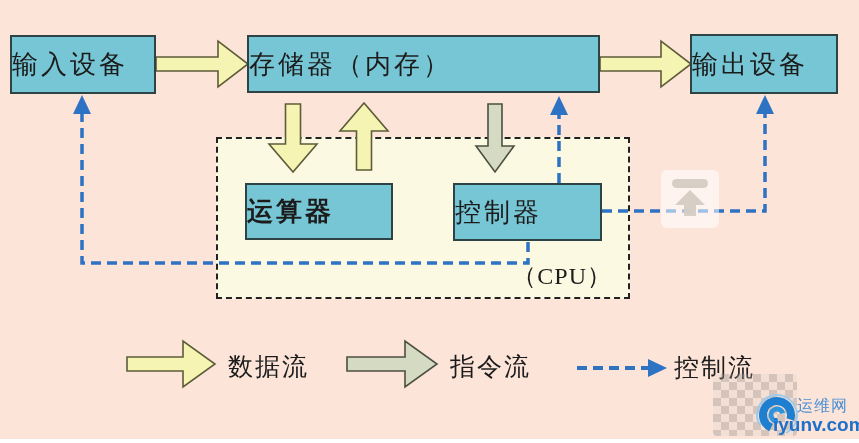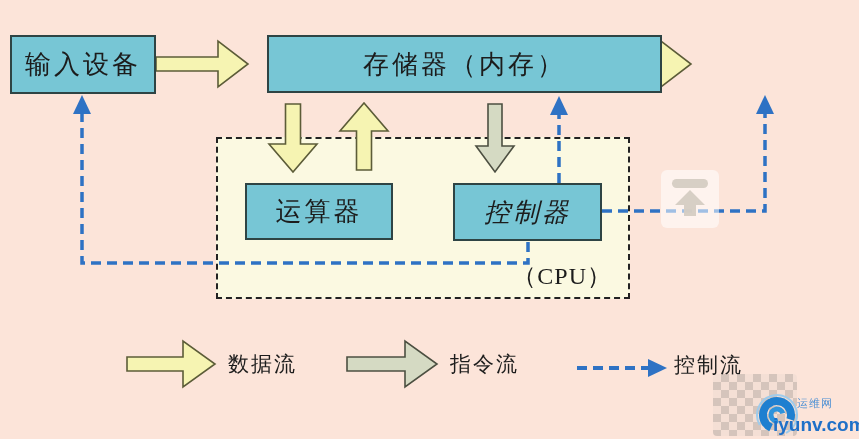--- a/index.html
+++ b/index.html
@@ -12,59 +12,59 @@
   html,body{margin:0;padding:0;background:#ffffff;}
   .stage{
     position:relative; width:859px; height:443px; overflow:hidden;
     background:var(--background);
     font-family:"Liberation Serif","DejaVu Serif",serif;
     color:var(--text-color);
   }
   .box{
     position:absolute; box-sizing:border-box;
     background:var(--box-fill); border:2px solid var(--box-border);
-    display:flex; align-items:center; justify-content:center;
+    display:flex; align-items:center; 
     z-index:3;
   }
   .box .lbl{font-size:26px; letter-spacing:3px; white-space:nowrap;}
   .box-input{left:10px; top:35px; width:146px; height:59px;}
-  .box-memory{left:247px; top:35px; width:395px; height:58px;margin-left:20px;}
+  .box-memory{left:247px; top:35px; width:353px; height:58px;}
   .box-output{left:690px; top:34px; width:148px; height:60px;}
-  .box-alu{left:245px; top:183px; width:148px; height:57px;}
-  .box-controller{left:453px; top:183px; width:149px; height:58px;font-style:italic;}
+  .box-alu{left:245px; top:183px; width:148px; height:57px;font-weight:bold;}
+  .box-controller{left:453px; top:183px; width:149px; height:58px;}
   .cpu{
     position:absolute; box-sizing:border-box;
     left:216px; top:137px; width:414px; height:162px;
     background:var(--cpu-fill); border:2px dashed var(--cpu-border);
     z-index:1;
   }
   .cpu-label{
     position:absolute; right:16px; bottom:5px;
     font-size:24px; letter-spacing:1px;text-align:center;
   }
   svg.overlay{position:absolute; left:0; top:0; z-index:2; pointer-events:none;}
   .legend-label{
-    position:absolute; font-size:21px; letter-spacing:2px; z-index:3;
+    position:absolute; font-size:25px; letter-spacing:2px; z-index:3;
   }
   .lg-data{left:228px; top:350px;}
   .lg-instr{left:450px; top:350px;font-family:Liberation Mono, monospace;}
   .lg-ctrl{left:674px; top:351px;}
   .upload-mark{
     position:absolute; left:661px; top:170px; width:58px; height:58px;
     background:rgba(255,255,255,0.55); border-radius:6px; z-index:4;
   }
   .mosaic{
     position:absolute; left:713px; top:374px; width:84px; height:62px;
     background:repeating-conic-gradient(rgba(155,148,144,0.40) 0% 25%, rgba(215,205,200,0.22) 0% 50%);
     background-size:16px 16px; border-radius:4px; z-index:4;
   }
   .logo{position:absolute; left:755px; top:391px; width:44px; height:46px; z-index:5;}
   .logo-name{
     position:absolute; left:797px; top:396px; z-index:5;
-    font-size:11px; color:#4a8fd4; letter-spacing:1px;
+    font-size:16px; color:#4a8fd4; letter-spacing:1px;
     font-family:"Liberation Sans","DejaVu Sans",sans-serif;
   }
   .logo-url{
     position:absolute; left:773px; top:414px; z-index:5;
     font-size:19px; font-weight:bold; color:var(--logo-blue);
     font-family:"Liberation Sans","DejaVu Sans",sans-serif;
   }
   .bottom-strip{
     position:absolute; left:0; bottom:0; width:859px; height:4px;
     background:#ffffff; z-index:6;
@@ -100,20 +100,23 @@
     <path d="M577,368 L648,368" style="stroke:var(--control-blue);stroke-width:4;fill:none;stroke-dasharray:10 6"></path>
     <polygon points="667,368 648,359 648,377" style="fill:var(--control-blue)"></polygon>
   </svg>
 
   <div class="box box-input">
     <span class="lbl">输入设备</span>
   </div>
   <div class="box box-memory">
     <span class="lbl">存储器（内存）</span>
   </div>
+  <div class="box box-output">
+    <span class="lbl">输出设备</span>
+  </div>
   <div class="box box-alu">
     <span class="lbl">运算器</span>
   </div>
   <div class="box box-controller">
     <span class="lbl">控制器</span>
   </div>
 
   <span class="legend-label lg-data">数据流</span>
   <span class="legend-label lg-instr">指令流</span>
   <span class="legend-label lg-ctrl">控制流</span>

